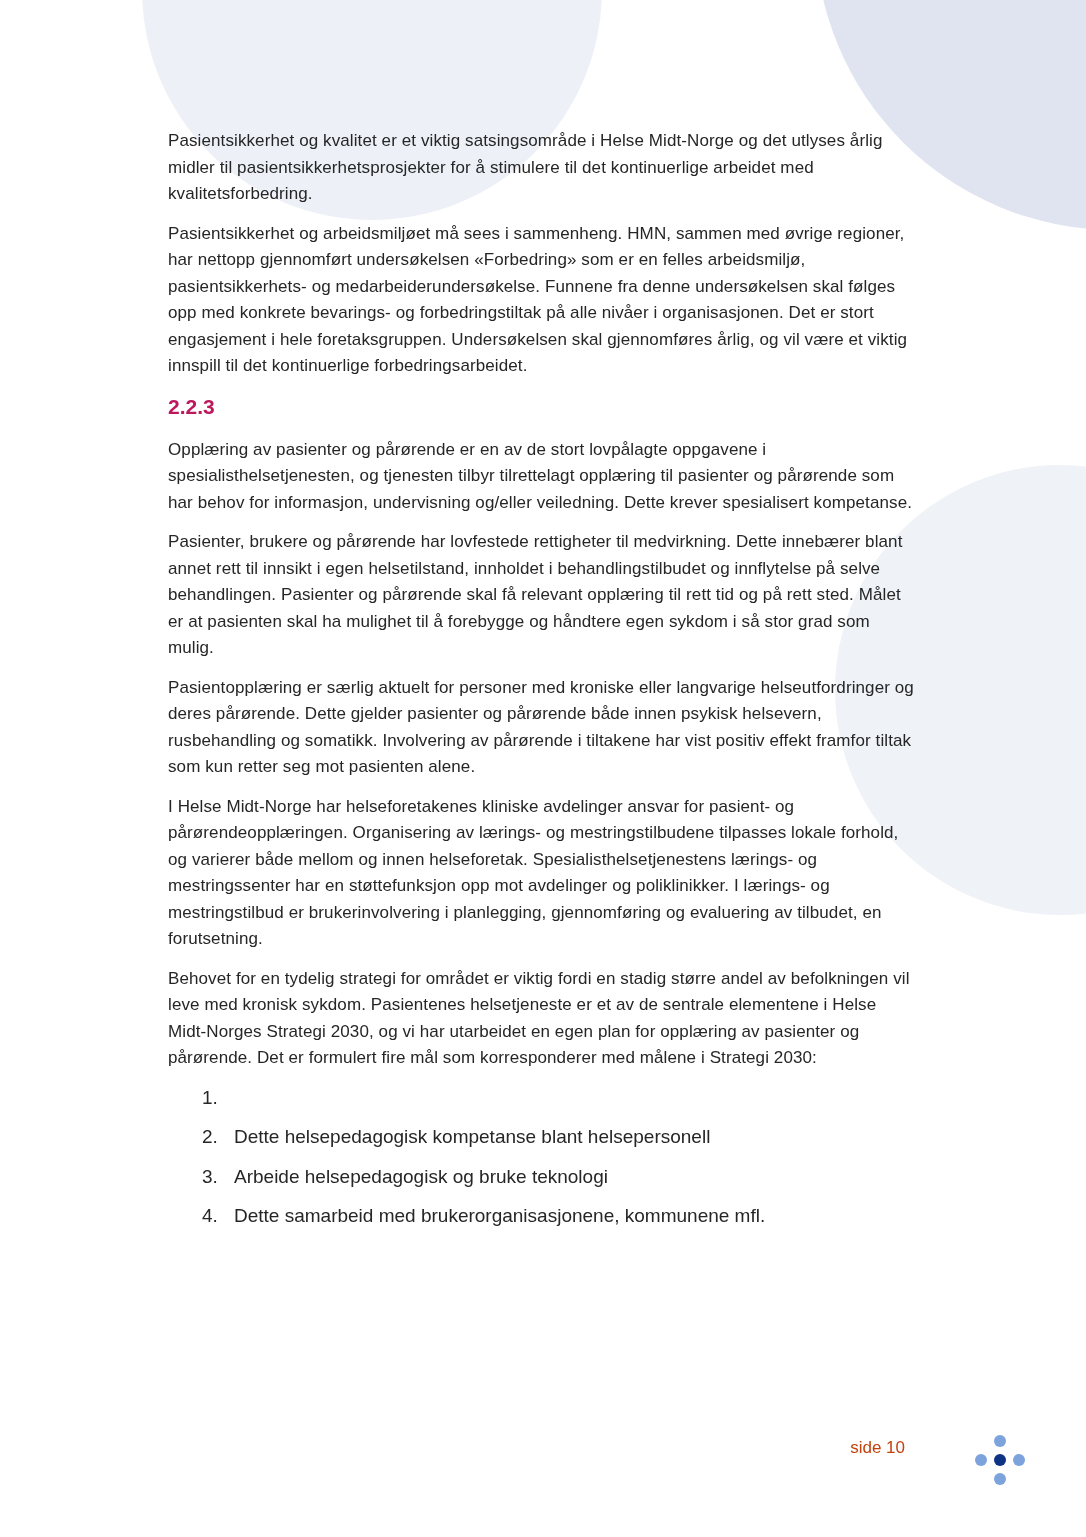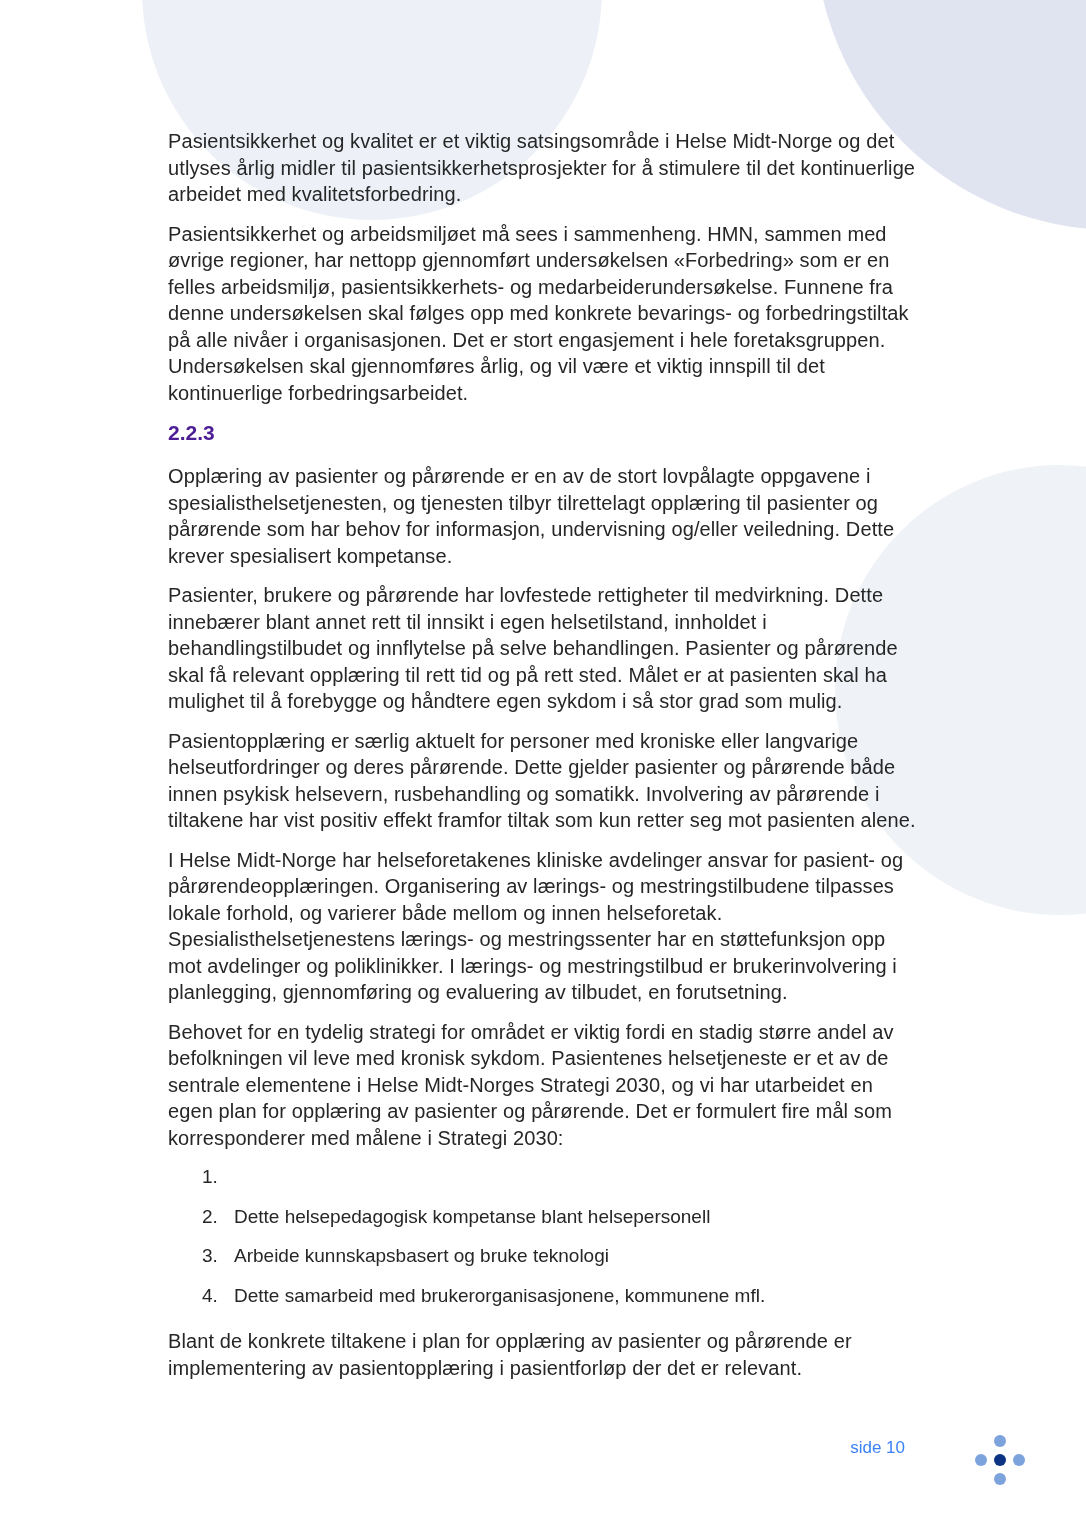--- a/index.html
+++ b/index.html
@@ -14,51 +14,51 @@
   
   .bg-circle { position: absolute; border-radius: 50%; z-index: 0; }
   .bg-circle.top-left  { left: 142px;  top: -240px; width: 460px; height: 460px; background: #edf1f7; }
   .bg-circle.top-right { left: 815px;  top: -370px; width: 600px; height: 600px; background: #dfe4f0; }
   .bg-circle.mid-right { left: 835px;  top: 465px;  width: 450px; height: 450px; background: #eff2f7; }
 
   .content {
     position: absolute; left: 168px; top: 128px; width: 762px; z-index: 1;
   }
   .para {
-    font-size: 20px;
+    font-size: 17px;
     line-height: 26.5px;
     margin: 0 11px 13px 0;
     letter-spacing: 0.1px;
   }
   .section-heading {
     display: flex;
     align-items: baseline;
     gap: 20px;
-    color: #4c1d95;
+    color: #be185d;
     font-size: 21px;
     font-weight: bold;
     margin: 2px 0 16px 0;
     line-height: 28px;
   }
   .goals {
     margin: 6px 0 15px 0;
     padding: 0 0 0 34px;
   }
   .goal-item {
     display: flex;
     font-size: 19px;
     line-height: 26.5px;
     margin-bottom: 13px;
   }
   .goal-number { width: 32px; flex: 0 0 32px; }
   .closing { margin-top: 19px; }
 
   .footer-row {
     position: absolute; left: 168px; top: 1438px; width: 737px;
-    text-align: right; font-size: 17px; color: #3b82f6; z-index: 1;
+    text-align: right; font-size: 17px; color: #c2410c; z-index: 1;
   }
   .logo {
     position: absolute; left: 976px; top: 1436px; width: 48px; height: 48px; z-index: 1;
   }
   .logo .dot { position: absolute; width: 12px; height: 12px; border-radius: 50%; }
   .logo .dot.center { left: 18px; top: 18px; background: #0d3385; }
   .logo .dot.top    { left: 18px; top: -1px; background: #7da3dd; }
   .logo .dot.bottom { left: 18px; top: 37px; background: #7da3dd; }
   .logo .dot.left   { left: -1px; top: 18px; background: #7da3dd; }
   .logo .dot.right  { left: 37px; top: 18px; background: #7da3dd; }
@@ -88,29 +88,28 @@
   <div class="goals">
     <div class="goal-item">
       <span class="goal-number">1.</span>
     </div>
     <div class="goal-item">
       <span class="goal-number">2.</span>
       <span class="goal-text">Dette helsepedagogisk kompetanse blant helsepersonell</span>
     </div>
     <div class="goal-item">
       <span class="goal-number">3.</span>
-      <span class="goal-text">Arbeide kunnskapsbasert og bruke teknologi</span>
+      <span class="goal-text">Arbeide helsepedagogisk og bruke teknologi</span>
     </div>
     <div class="goal-item">
       <span class="goal-number">4.</span>
       <span class="goal-text">Dette samarbeid med brukerorganisasjonene, kommunene mfl.</span>
     </div>
   </div>
 
-  <p class="para closing">Blant de konkrete tiltakene i plan for opplæring av pasienter og pårørende er implementering av pasientopplæring i pasientforløp der det er relevant.</p>
 
 </div>
 
 <div class="footer-row">
   <span>side 10</span>
 </div>
 
 <div class="logo">
   <span class="dot top"></span>
   <span class="dot left"></span>

